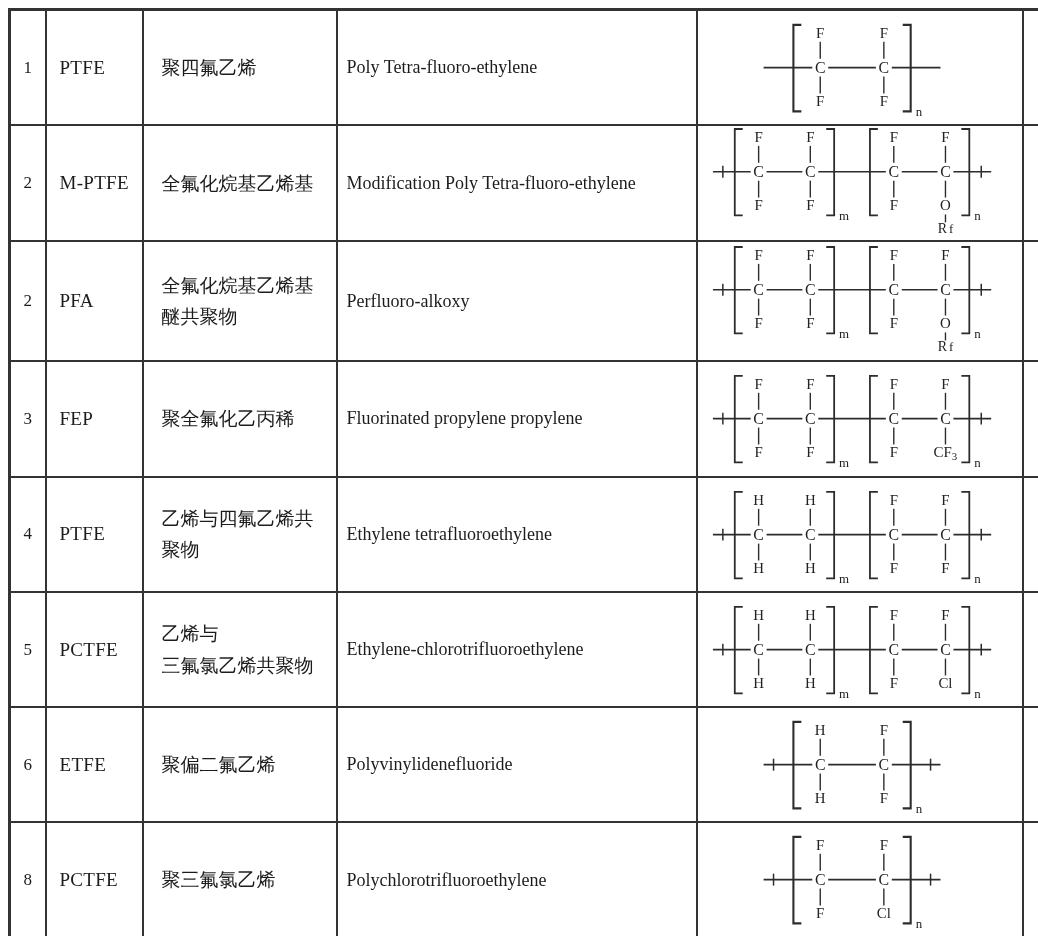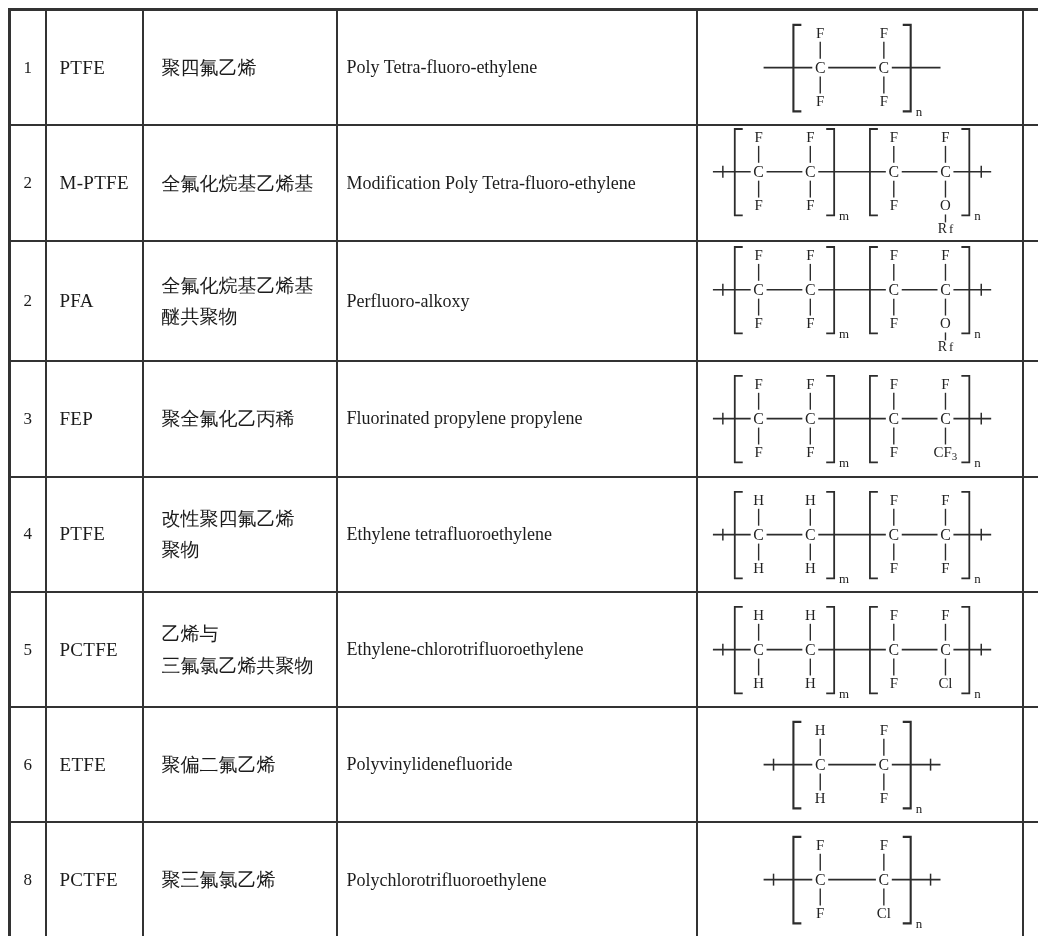--- a/index.html
+++ b/index.html
@@ -190,21 +190,21 @@
               <line x1="249" y1="31" x2="249" y2="48" stroke="#2c2c2c" stroke-width="1.4"></line>
               <text x="249" y="96" font-size="15" text-anchor="middle"><tspan>CF</tspan><tspan font-size="11" dy="3">3</tspan></text>
               <line x1="249" y1="66" x2="249" y2="83" stroke="#2c2c2c" stroke-width="1.4"></line>
             </svg>
         </td>
         <td></td>
       </tr>
       <tr class="h115">
         <td class="num">4</td>
         <td class="abbr">PTFE</td>
-        <td class="cn">改性聚四氟乙烯
+        <td class="cn">乙烯与四氟乙烯共
 聚物</td>
         <td class="en">Ethylene tetrafluoroethylene</td>
         <td class="struct">
           <svg viewBox="0 0 326 114" preserveAspectRatio="xMidYMid meet">
               <line x1="15" y1="57" x2="53" y2="57" stroke="#2c2c2c" stroke-width="1.7"></line>
               <line x1="69" y1="57" x2="105" y2="57" stroke="#2c2c2c" stroke-width="1.7"></line>
               <line x1="121" y1="57" x2="189" y2="57" stroke="#2c2c2c" stroke-width="1.7"></line>
               <line x1="205" y1="57" x2="241" y2="57" stroke="#2c2c2c" stroke-width="1.7"></line>
               <line x1="257" y1="57" x2="295" y2="57" stroke="#2c2c2c" stroke-width="1.7"></line>
               <line x1="25" y1="51" x2="25" y2="63" stroke="#2c2c2c" stroke-width="1.5"></line>

